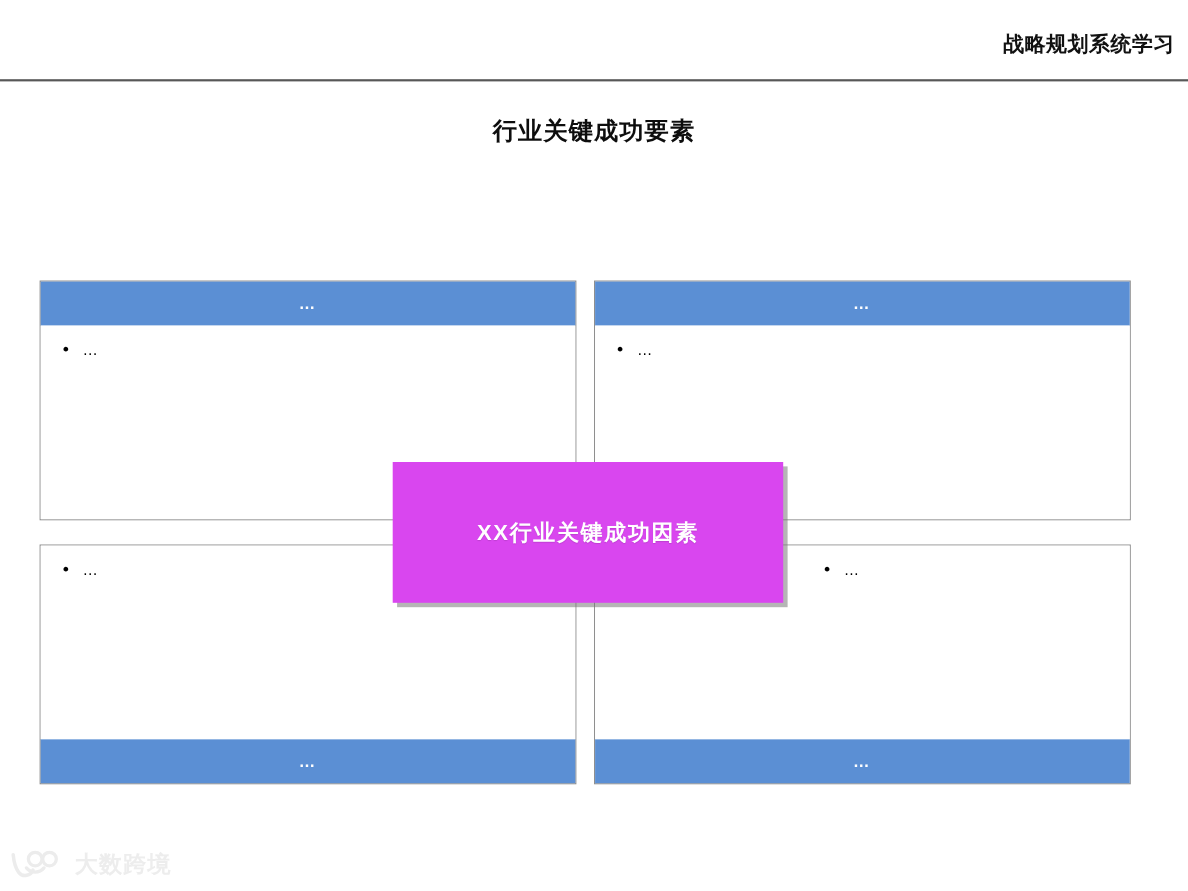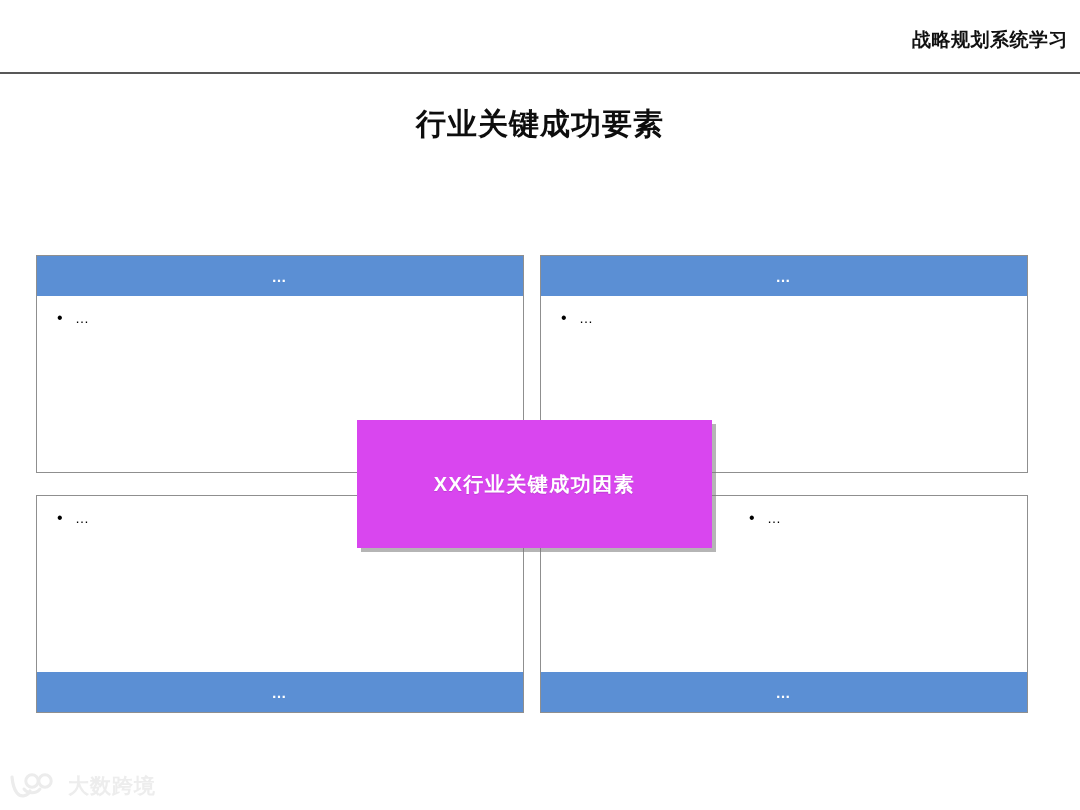--- a/index.html
+++ b/index.html
@@ -43,21 +43,21 @@
     background: #585858;
   }
 
   
   .slide-title {
     position: absolute;
     left: 0;
     top: 104px;
     width: 1080px;
     text-align: center;
-    font-size: 30px;
+    font-size: 22px;
     font-weight: bold;
     letter-spacing: 1px;
     color: #0d0d0d;
   }
 
   
   .matrix {
     position: absolute;
     left: 36px;
     top: 255px;

